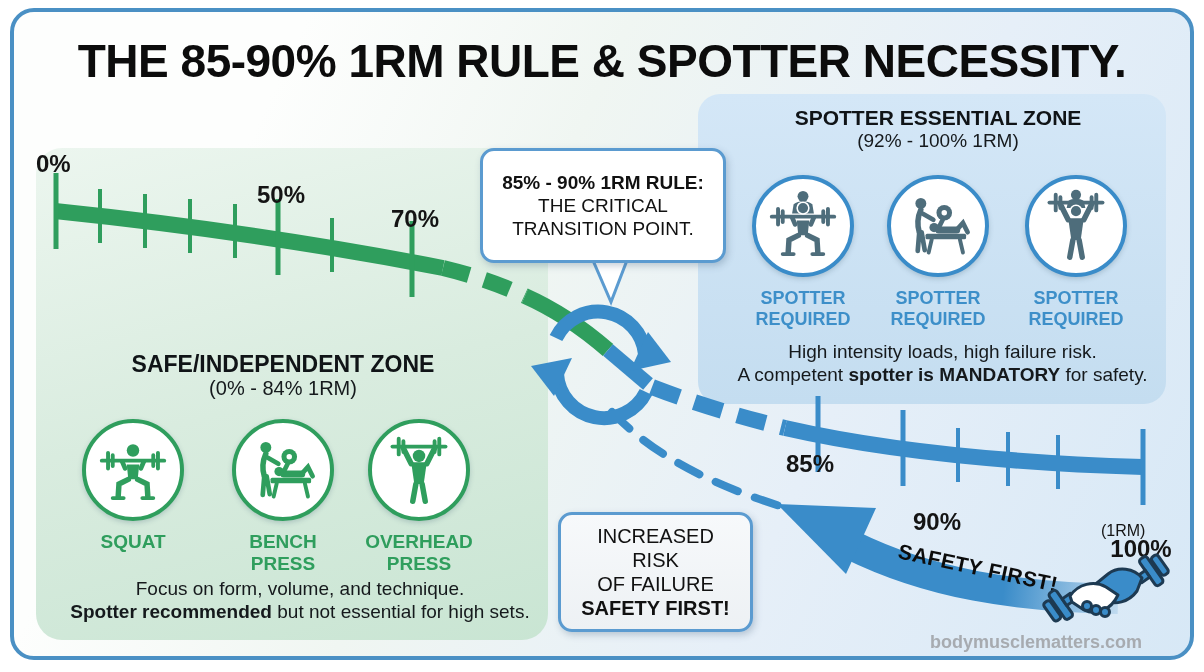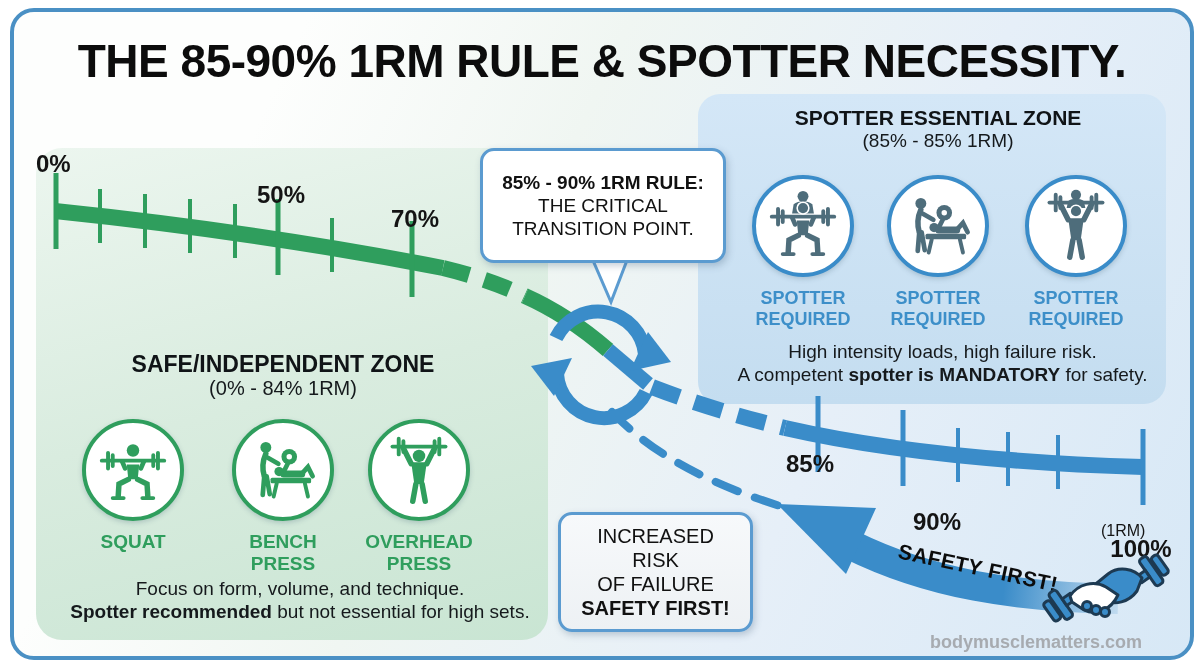--- a/index.html
+++ b/index.html
@@ -178,21 +178,21 @@
     <div>OVERHEAD</div>
     <div>PRESS</div>
   </div>
 
   <div class="note note-safe" style="left:60px;top:577px;width:480px;">
     <div>Focus on form, volume, and technique.</div>
     <div><span class="b">Spotter recommended</span><span> but not essential for high sets.</span></div>
   </div>
 
   <div class="zone-heading" style="left:718px;top:106px;width:440px;font-size:21px;">SPOTTER ESSENTIAL ZONE</div>
-  <div class="zone-range" style="left:718px;top:130px;width:440px;font-size:19px;">(85% - 85% 1RM)</div>
+  <div class="zone-range" style="left:718px;top:130px;width:440px;font-size:19px;">(92% - 100% 1RM)</div>
 
   <div class="circle-badge circle-blue" style="left:752px;top:175px;">
     <svg width="78" height="78" viewBox="0 0 100 100">
       <g stroke="#4e6d7b" fill="none" stroke-linecap="round">
         <circle cx="50" cy="12" r="7" fill="#4e6d7b" stroke="none"></circle>
         <path d="M38 22 C44 17 56 17 62 22 L64 34 H36 Z" fill="#4e6d7b" stroke="none"></path>
         <path d="M10 38 H90" stroke-width="5"></path>
         <path d="M18 28 V48 M24 31 V45 M76 31 V45 M82 28 V48" stroke-width="5"></path>
         <circle cx="50" cy="27" r="7.5" fill="#4e6d7b" stroke="#ffffff" stroke-width="2"></circle>
         <path d="M40 48 L36 39 M60 48 L64 39" stroke-width="6"></path>

